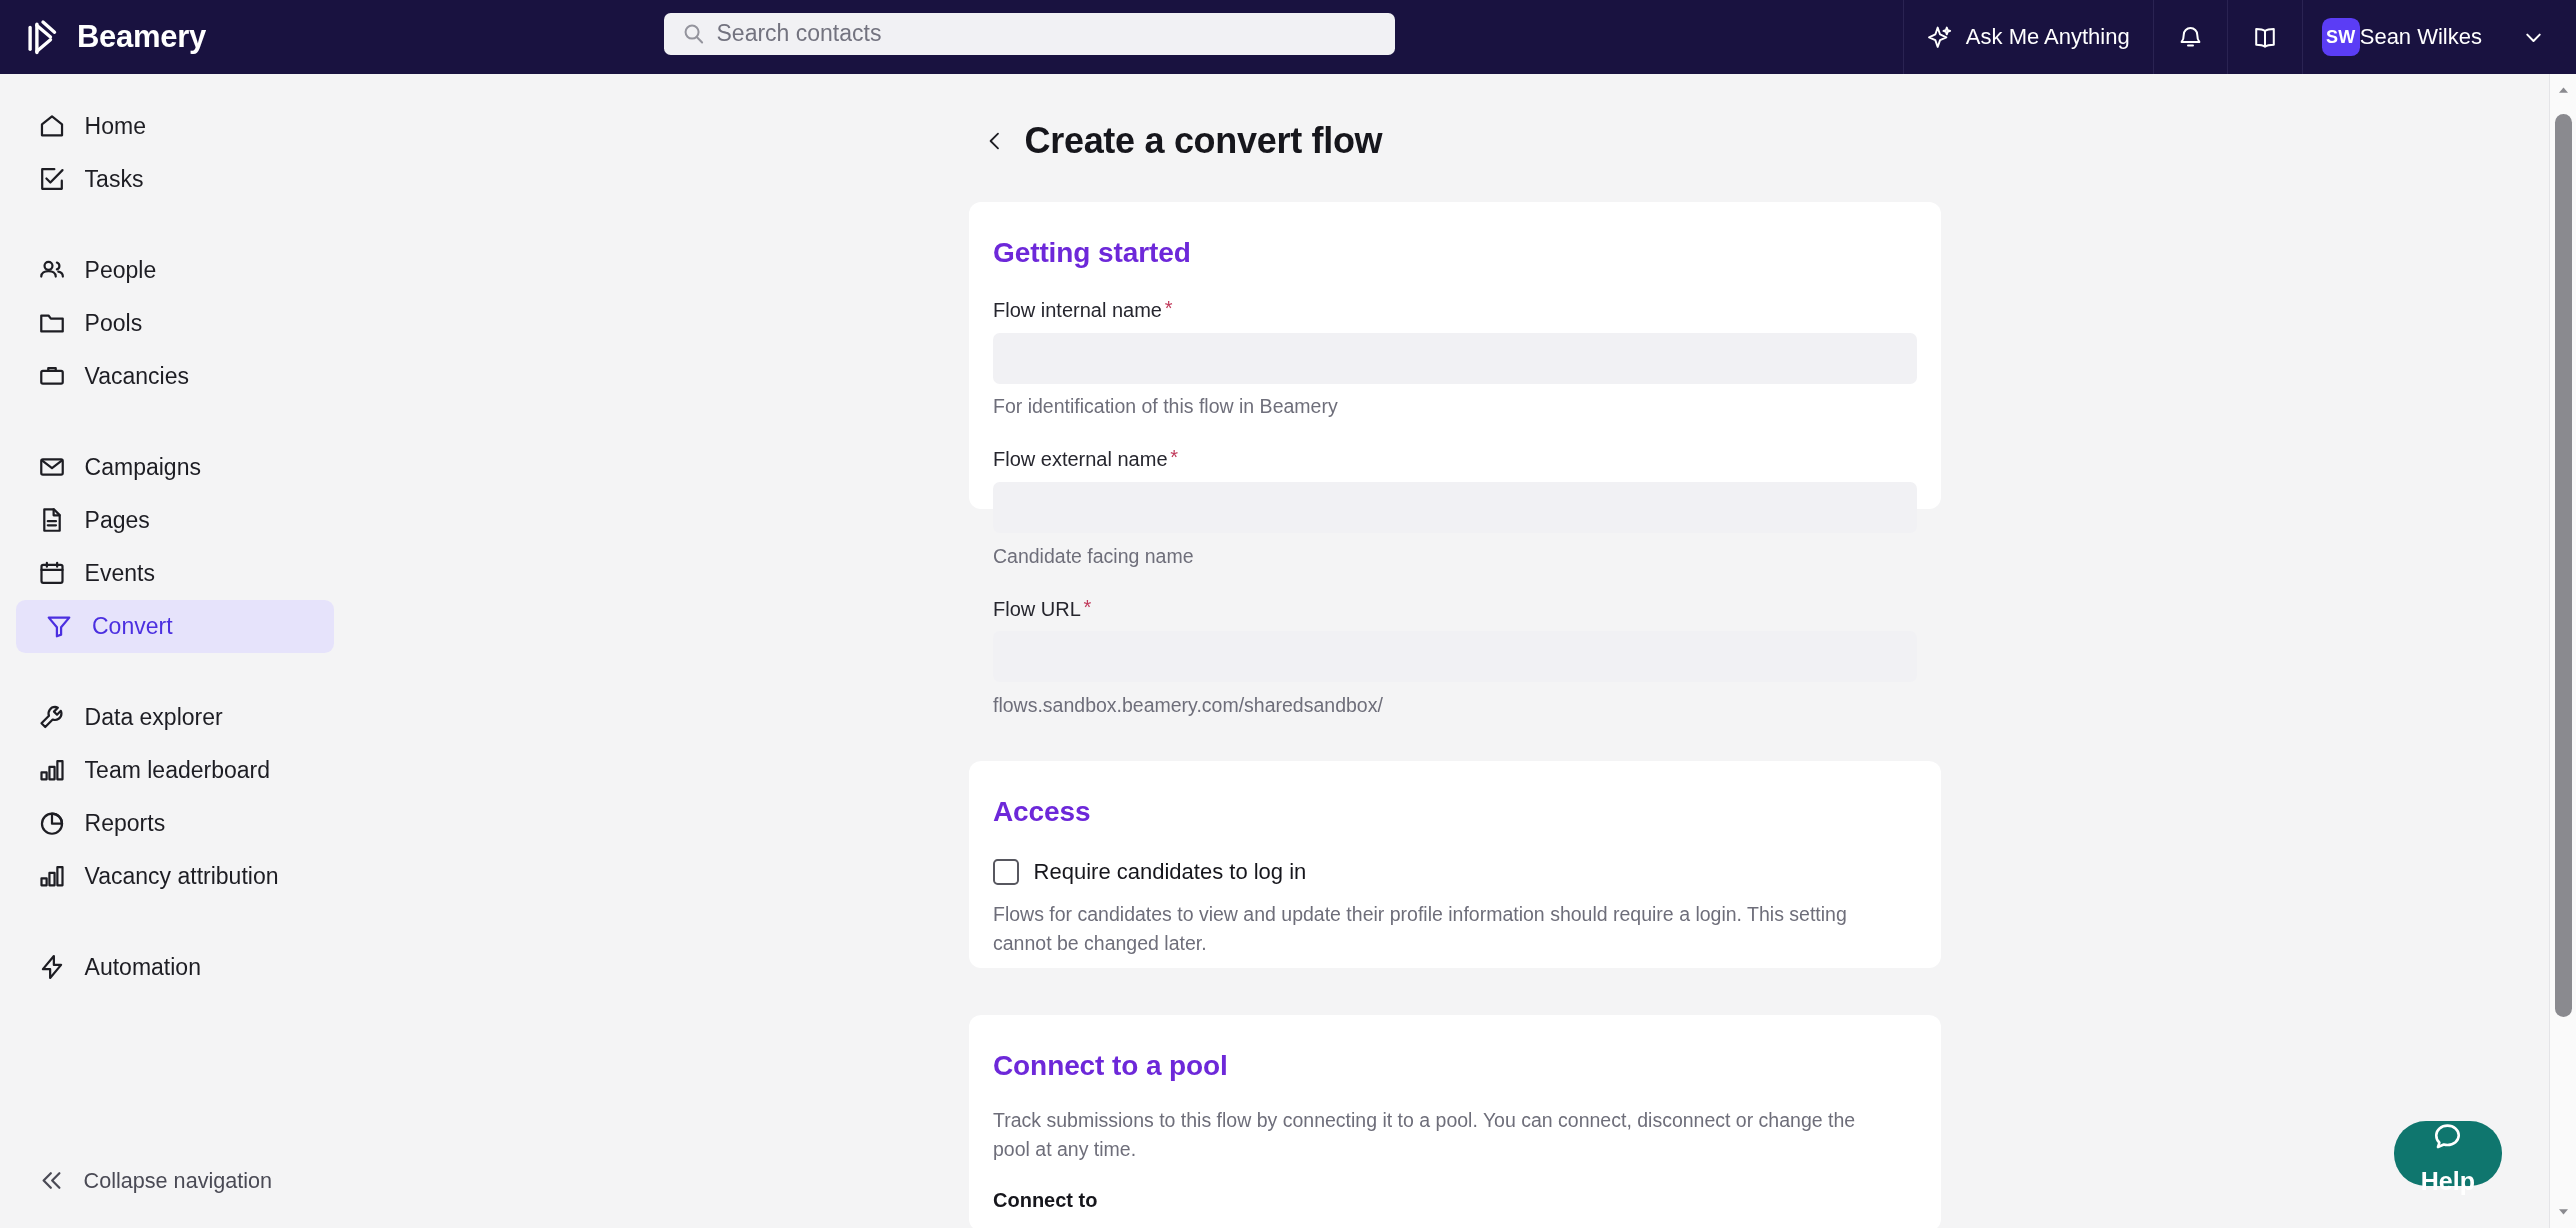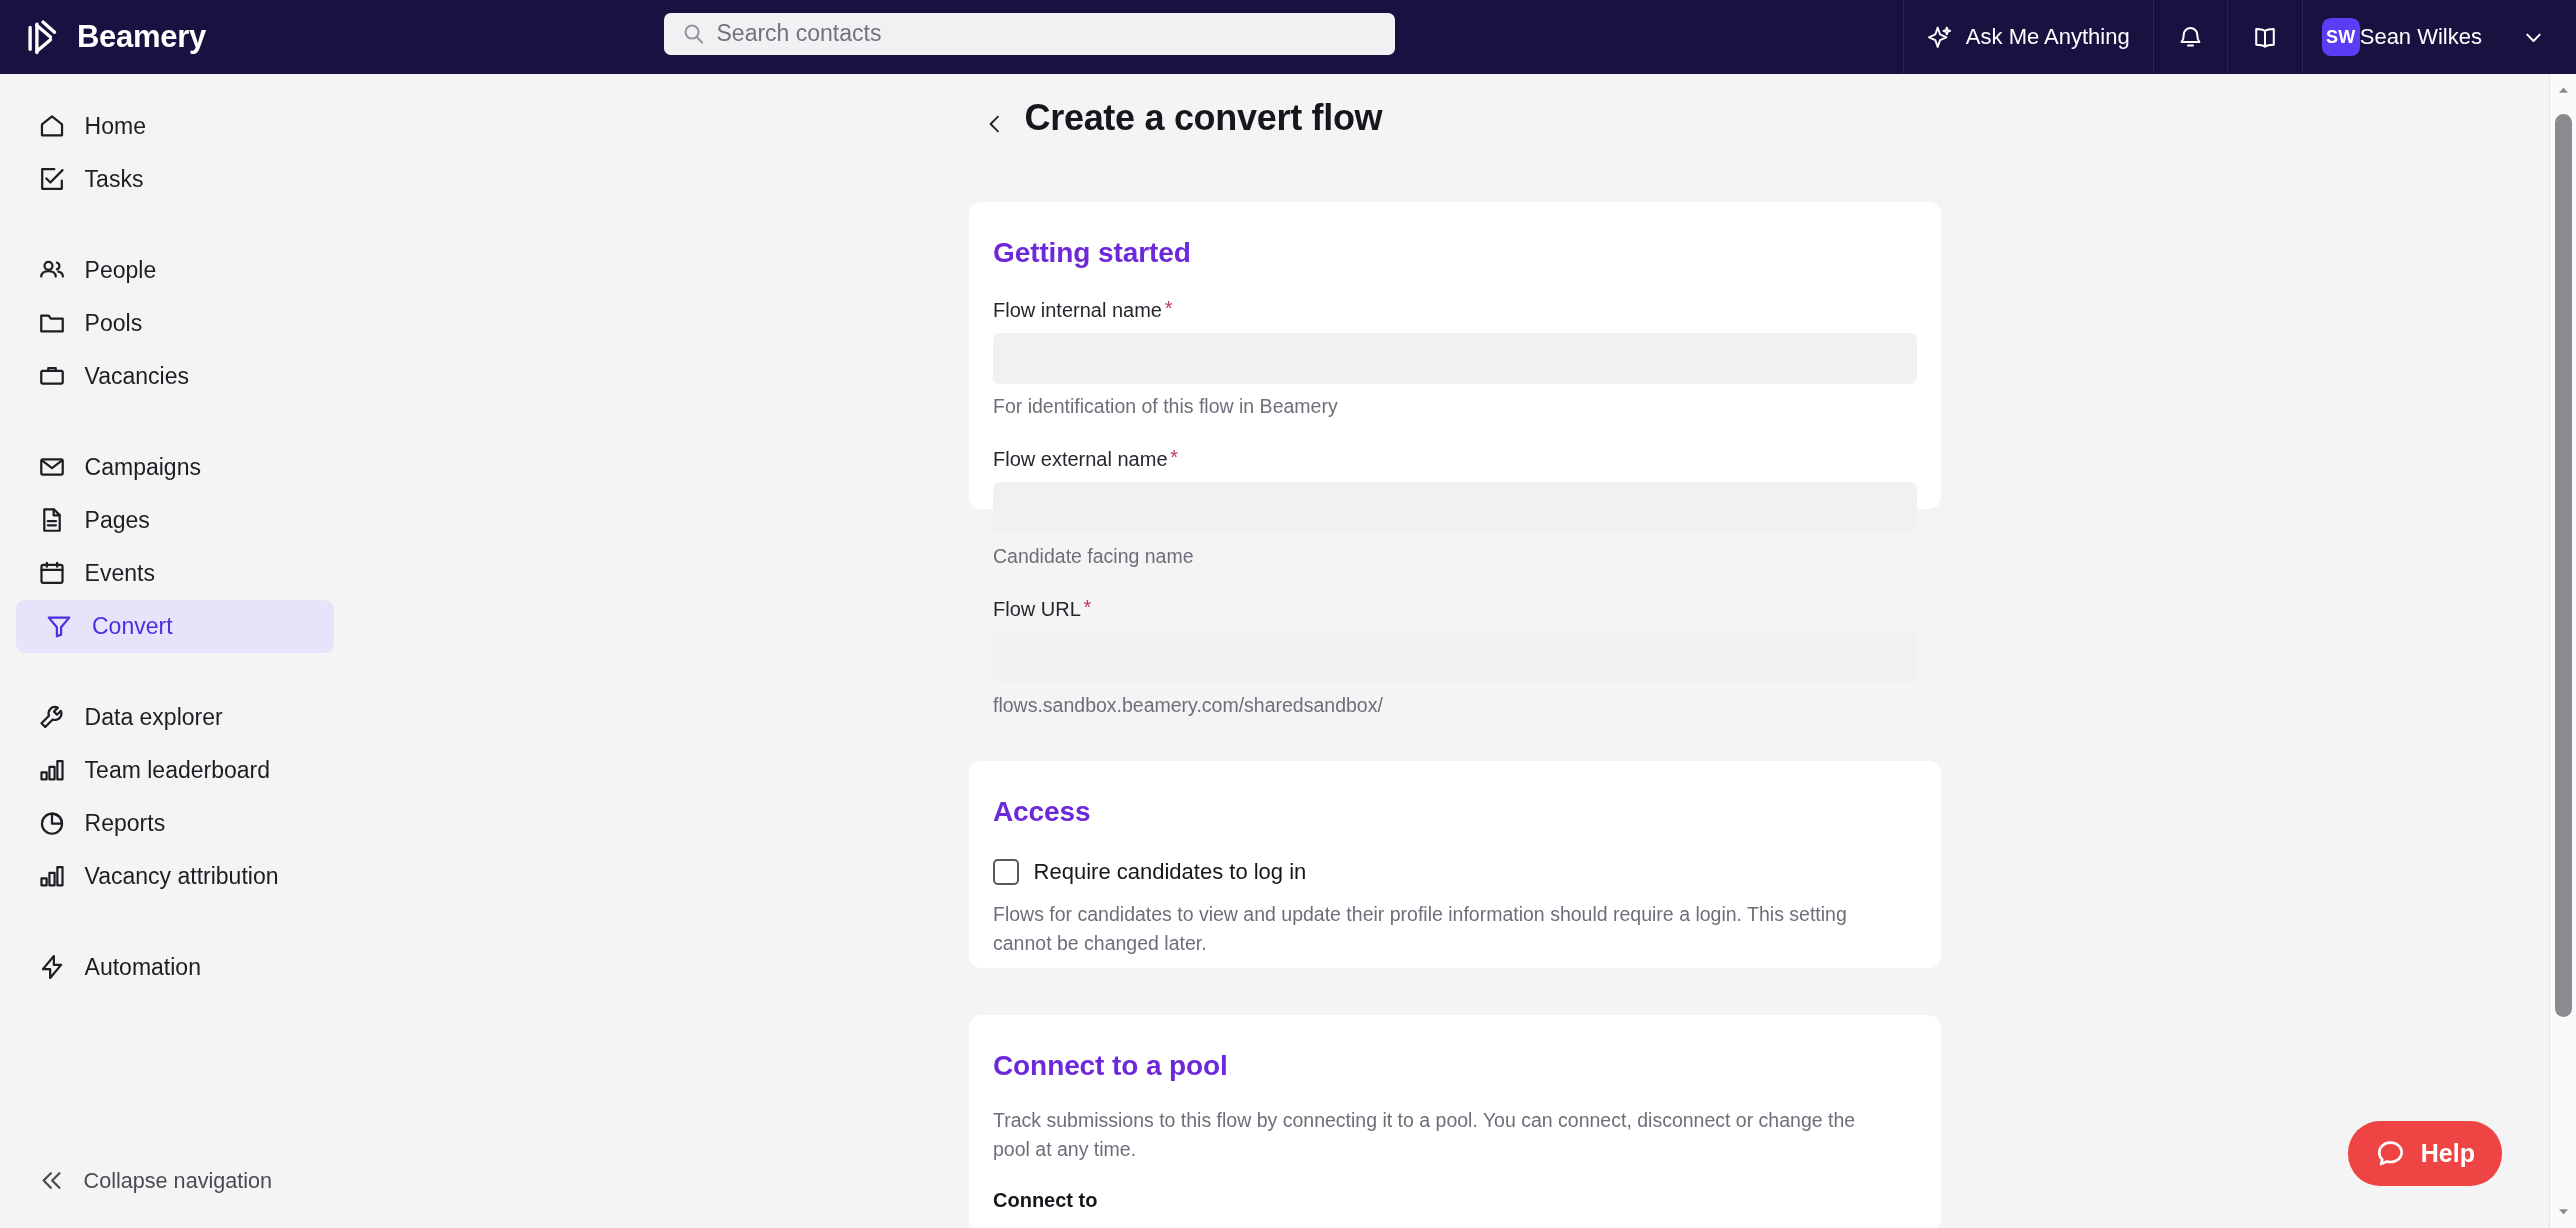--- a/index.html
+++ b/index.html
@@ -96,22 +96,22 @@
   .collapse .ico { width: 27px; height: 27px; flex: 0 0 27px; }
 
   
   .main {
     position: absolute; left: 350px; top: 74px;
     width: 2212px; height: 1154px;
     background: #F4F4F5;
     overflow: hidden;
   }
   .page-head {
-    display: flex; align-items: flex-end; gap: 17.5px;
-    margin: 23px 0 0 633px;
+    display: flex; align-items: center; gap: 17.5px;
+    margin: 46px 0 0 633px;
   }
   .backbtn { width: 24px; height: 30px; cursor: pointer; flex: 0 0 auto; }
   .page-title { font-size: 36px; font-weight: 700; color: #16161c; letter-spacing: -0.3px; }
 
   .card {
     position: absolute; left: 619px; width: 972px;
     background: #fff; border-radius: 12px;
   }
   .card-inner { padding: 35px 24px 0 24px; }
   .card-title {
@@ -143,23 +143,24 @@
   .blurb {
     margin-top: 15px; font-size: 19.5px; color: #6e6e7a;
     line-height: 1.48; width: 896px;
   }
   .subfield-label { font-size: 20px; font-weight: 700; color: #16161c; }
 
   
   .helpbtn {
     position: absolute; right: 74px; bottom: 42px;
     height: 65px; padding: 0 27px;
-    background: #ef4444; border-radius: 32px;
+    background: #0f766e; border-radius: 32px;
     display: flex; align-items: center; gap: 15px;
     cursor: pointer;
+    flex-direction: column;
   }
   .helpbtn .ico { width: 31px; height: 31px; }
   .helpbtn .lbl { color: #fff; font-size: 25px; font-weight: 700; }
 
   
   .scrollbar {
     position: absolute; right: 0; top: 74px;
     width: 27px; height: 1154px; background: #FAFAFA;
     border-left: 1.3px solid #E4E4E7;
   }

